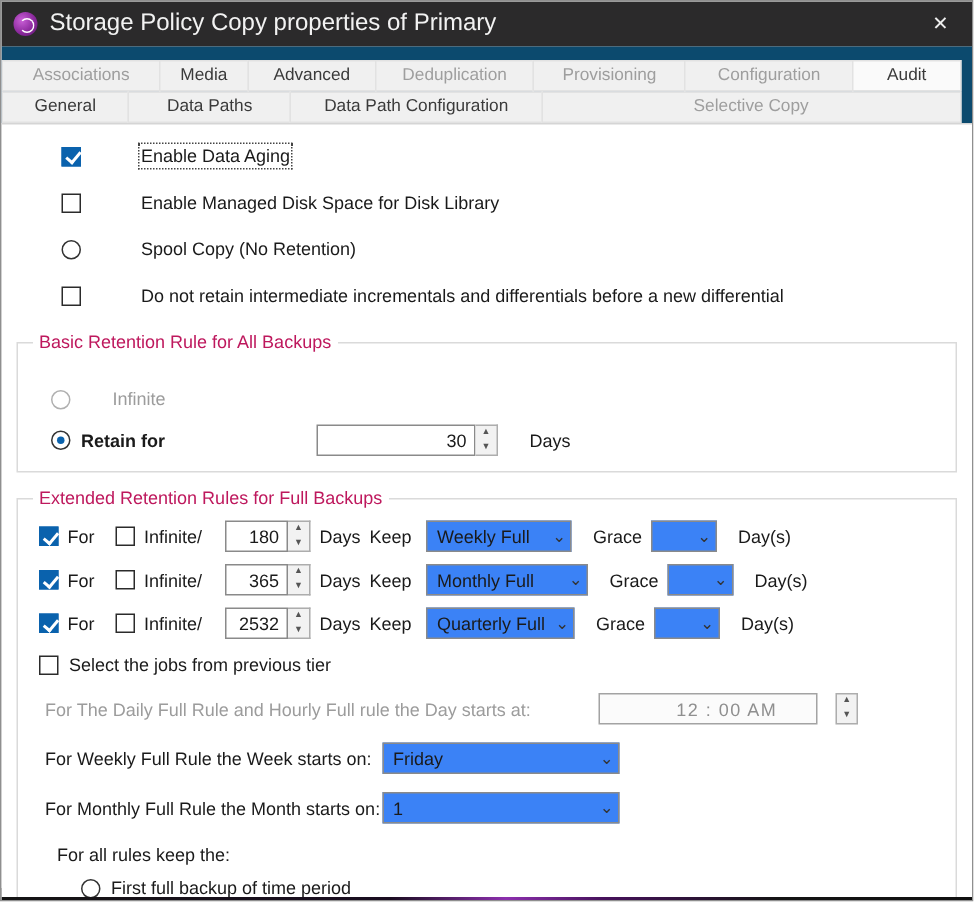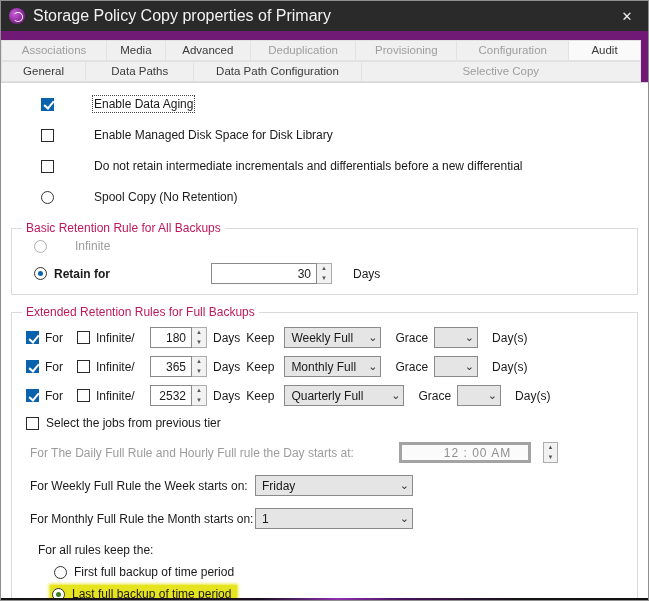--- a/index.html
+++ b/index.html
@@ -5,21 +5,21 @@
   html,body{margin:0;padding:0;background:#fff;}
   body{font-family:"Liberation Sans","DejaVu Sans",sans-serif;font-size:12px;color:#1a1a1a;}
   .window{position:relative;width:647px;height:599px;border:1px solid #8f8f8f;background:#f0f0f0;overflow:hidden;}
   
   .titlebar{height:30px;background:#2b2a2b;display:flex;align-items:center;padding:0 8px;}
   .app-icon{width:16px;height:16px;border-radius:50%;background:radial-gradient(circle at 35% 35%, #c95fd6 0%, #8c2a9e 55%, #5e1570 100%);position:relative;flex:none;margin-right:8px;}
   .app-icon::after{content:"";position:absolute;left:4px;top:4px;width:8px;height:8px;border:1.5px solid #fff;border-radius:50%;border-left-color:transparent;}
   .title{color:#f2f2f2;font-size:16px;flex:1;}
   .close{color:#eee;width:26px;text-align:center;font-size:13px;cursor:default;}
   
-  .tabstrip{background:#701a75;padding:9px 8px 0 0;}
+  .tabstrip{background:#0c4a6e;padding:9px 8px 0 0;}
   .tabrow{display:flex;}
   .tab{height:19px;line-height:19px;text-align:center;background:#f0f0f0;border:1px solid #e2e2e2;margin-right:-1px;color:#3a3a3a;font-size:11.5px;overflow:hidden;white-space:nowrap;}
   .tab.muted{color:#9e9e9e;}
   .tab.lite{background:#fafafa;}
   .tab.active{background:#fff;border-color:#d2d2d2;border-bottom:1px solid #fff;margin-bottom:-1px;position:relative;z-index:3;color:#000;height:21px;top:-2px;}
   .pane{background:#fff;border-top:1px solid #d5d5d5;height:516px;position:relative;z-index:1;padding-top:14px;box-sizing:border-box;overflow:hidden;}
   
   .row{display:flex;align-items:center;gap:7px;}
   .mrow{margin:0 0 17px 40px;gap:40px;}
   .lbl{white-space:nowrap;}
@@ -35,23 +35,23 @@
   .focusbox{outline:1px dotted #444;outline-offset:1px;}
   
   fieldset{border:1px solid #dadada;margin:0 10px;padding:4px 8px 10px 8px;}
   legend{padding:0 4px;margin-left:2px;font-size:12px;color:#be185d;}
   
   .numwrap{display:inline-flex;align-items:stretch;}
   .numfield{border:1px solid #8a8a8a;background:#fff;height:21px;box-sizing:border-box;display:flex;align-items:center;justify-content:flex-end;padding:0 5px;}
   .spin{width:15px;border:1px solid #adadad;border-left:none;background:#f2f2f2;display:flex;flex-direction:column;box-sizing:border-box;height:21px;}
   .spin span{flex:1;font-size:6px;line-height:9px;text-align:center;color:#555;}
   .spin.detached{border-left:1px solid #adadad;margin-left:5px;}
-  .combo{display:inline-flex;align-items:center;justify-content:space-between;border:1px solid #8a8a8a;background:#e5e5e5;height:21px;box-sizing:border-box;padding:0 3px 0 6px;}
+  .combo{display:inline-flex;align-items:center;justify-content:space-between;border:1px solid #8a8a8a;background:#3b82f6;height:21px;box-sizing:border-box;padding:0 3px 0 6px;}
   .chev{font-size:11px;color:#333;margin-left:6px;}
-  .timefield{border:3px solid #a3a3a3;background:#fbfbfb;color:#8f8f8f;height:21px;box-sizing:border-box;display:flex;align-items:center;justify-content:center;width:132px;letter-spacing:1px;padding-left:25px;}
+  .timefield{border:1px solid #a3a3a3;background:#fbfbfb;color:#8f8f8f;height:21px;box-sizing:border-box;display:flex;align-items:center;justify-content:center;width:146px;letter-spacing:1px;padding-left:25px;}
   .hl{background:#e6e41f;padding:2px 6px 2px 2px;display:inline-flex;align-items:center;gap:7px;box-shadow:0 0 3px 1px #e6e41f;}
   
   .bstrip{position:absolute;left:0;bottom:0;width:100%;height:8px;background:linear-gradient(90deg,#141414 0%,#1a0d20 40%,#8c2fae 52%,#47125c 62%,#141414 80%,#101010 100%);}
 </style>
 </head>
 <body>
 
 <div class="window">
 
   <div class="titlebar">
@@ -84,32 +84,32 @@
       <span class="cb checked"></span>
       <span class="lbl focusbox">Enable Data Aging</span>
     </div>
 
     <div class="row mrow">
       <span class="cb"></span>
       <span class="lbl">Enable Managed Disk Space for Disk Library</span>
     </div>
 
     <div class="row mrow">
+      <span class="rb"></span>
+      <span class="lbl">Spool Copy (No Retention)</span>
+    </div>
+
+    <div class="row mrow">
       <span class="cb"></span>
       <span class="lbl">Do not retain intermediate incrementals and differentials before a new differential</span>
     </div>
 
-    <div class="row mrow">
-      <span class="rb"></span>
-      <span class="lbl">Spool Copy (No Retention)</span>
-    </div>
-
     <fieldset>
       <legend>Basic Retention Rule for All Backups</legend>
-      <div class="row" style="margin:0 0 10px 14px;gap:28px;">
+      <div class="row" style="margin:20px 0 10px 14px;gap:28px;">
         <span class="rb dis"></span>
         <span class="lbl gray">Infinite</span>
       </div>
       <div class="row" style="margin-left:14px;">
         <span class="rb sel"></span>
         <span class="lbl" style="font-weight:bold;width:150px;">Retain for</span>
         <span class="numwrap">
           <span class="numfield" style="width:106px;">30</span>
           <span class="spin">
               <span>▲</span>
@@ -156,21 +156,21 @@
         <span class="lbl" style="width:48px;">Infinite/</span>
         <span class="numwrap">
           <span class="numfield" style="width:42px;">365</span>
           <span class="spin">
               <span>▲</span>
               <span>▼</span>
             </span>
         </span>
         <span class="lbl">Days</span>
         <span class="lbl" style="margin-right:4px;">Keep</span>
-        <span class="combo" style="width:97px;text-align:right;">
+        <span class="combo" style="width:108px;text-align:right;">
             <span>Monthly Full</span>
             <span class="chev">⌄</span>
           </span>
         <span class="lbl" style="margin-left:8px;">Grace</span>
         <span class="combo" style="width:44px;">
             <span></span>
             <span class="chev">⌄</span>
           </span>
         <span class="lbl" style="margin-left:8px;">Day(s)</span>
       </div>
@@ -182,21 +182,21 @@
         <span class="lbl" style="width:48px;">Infinite/</span>
         <span class="numwrap">
           <span class="numfield" style="width:42px;">2532</span>
           <span class="spin">
               <span>▲</span>
               <span>▼</span>
             </span>
         </span>
         <span class="lbl">Days</span>
         <span class="lbl" style="margin-right:4px;">Keep</span>
-        <span class="combo" style="width:120px;">
+        <span class="combo" style="width:99px;">
             <span>Quarterly Full</span>
             <span class="chev">⌄</span>
           </span>
         <span class="lbl" style="margin-left:8px;">Grace</span>
         <span class="combo" style="width:44px;">
             <span></span>
             <span class="chev">⌄</span>
           </span>
         <span class="lbl" style="margin-left:8px;">Day(s)</span>
       </div>

